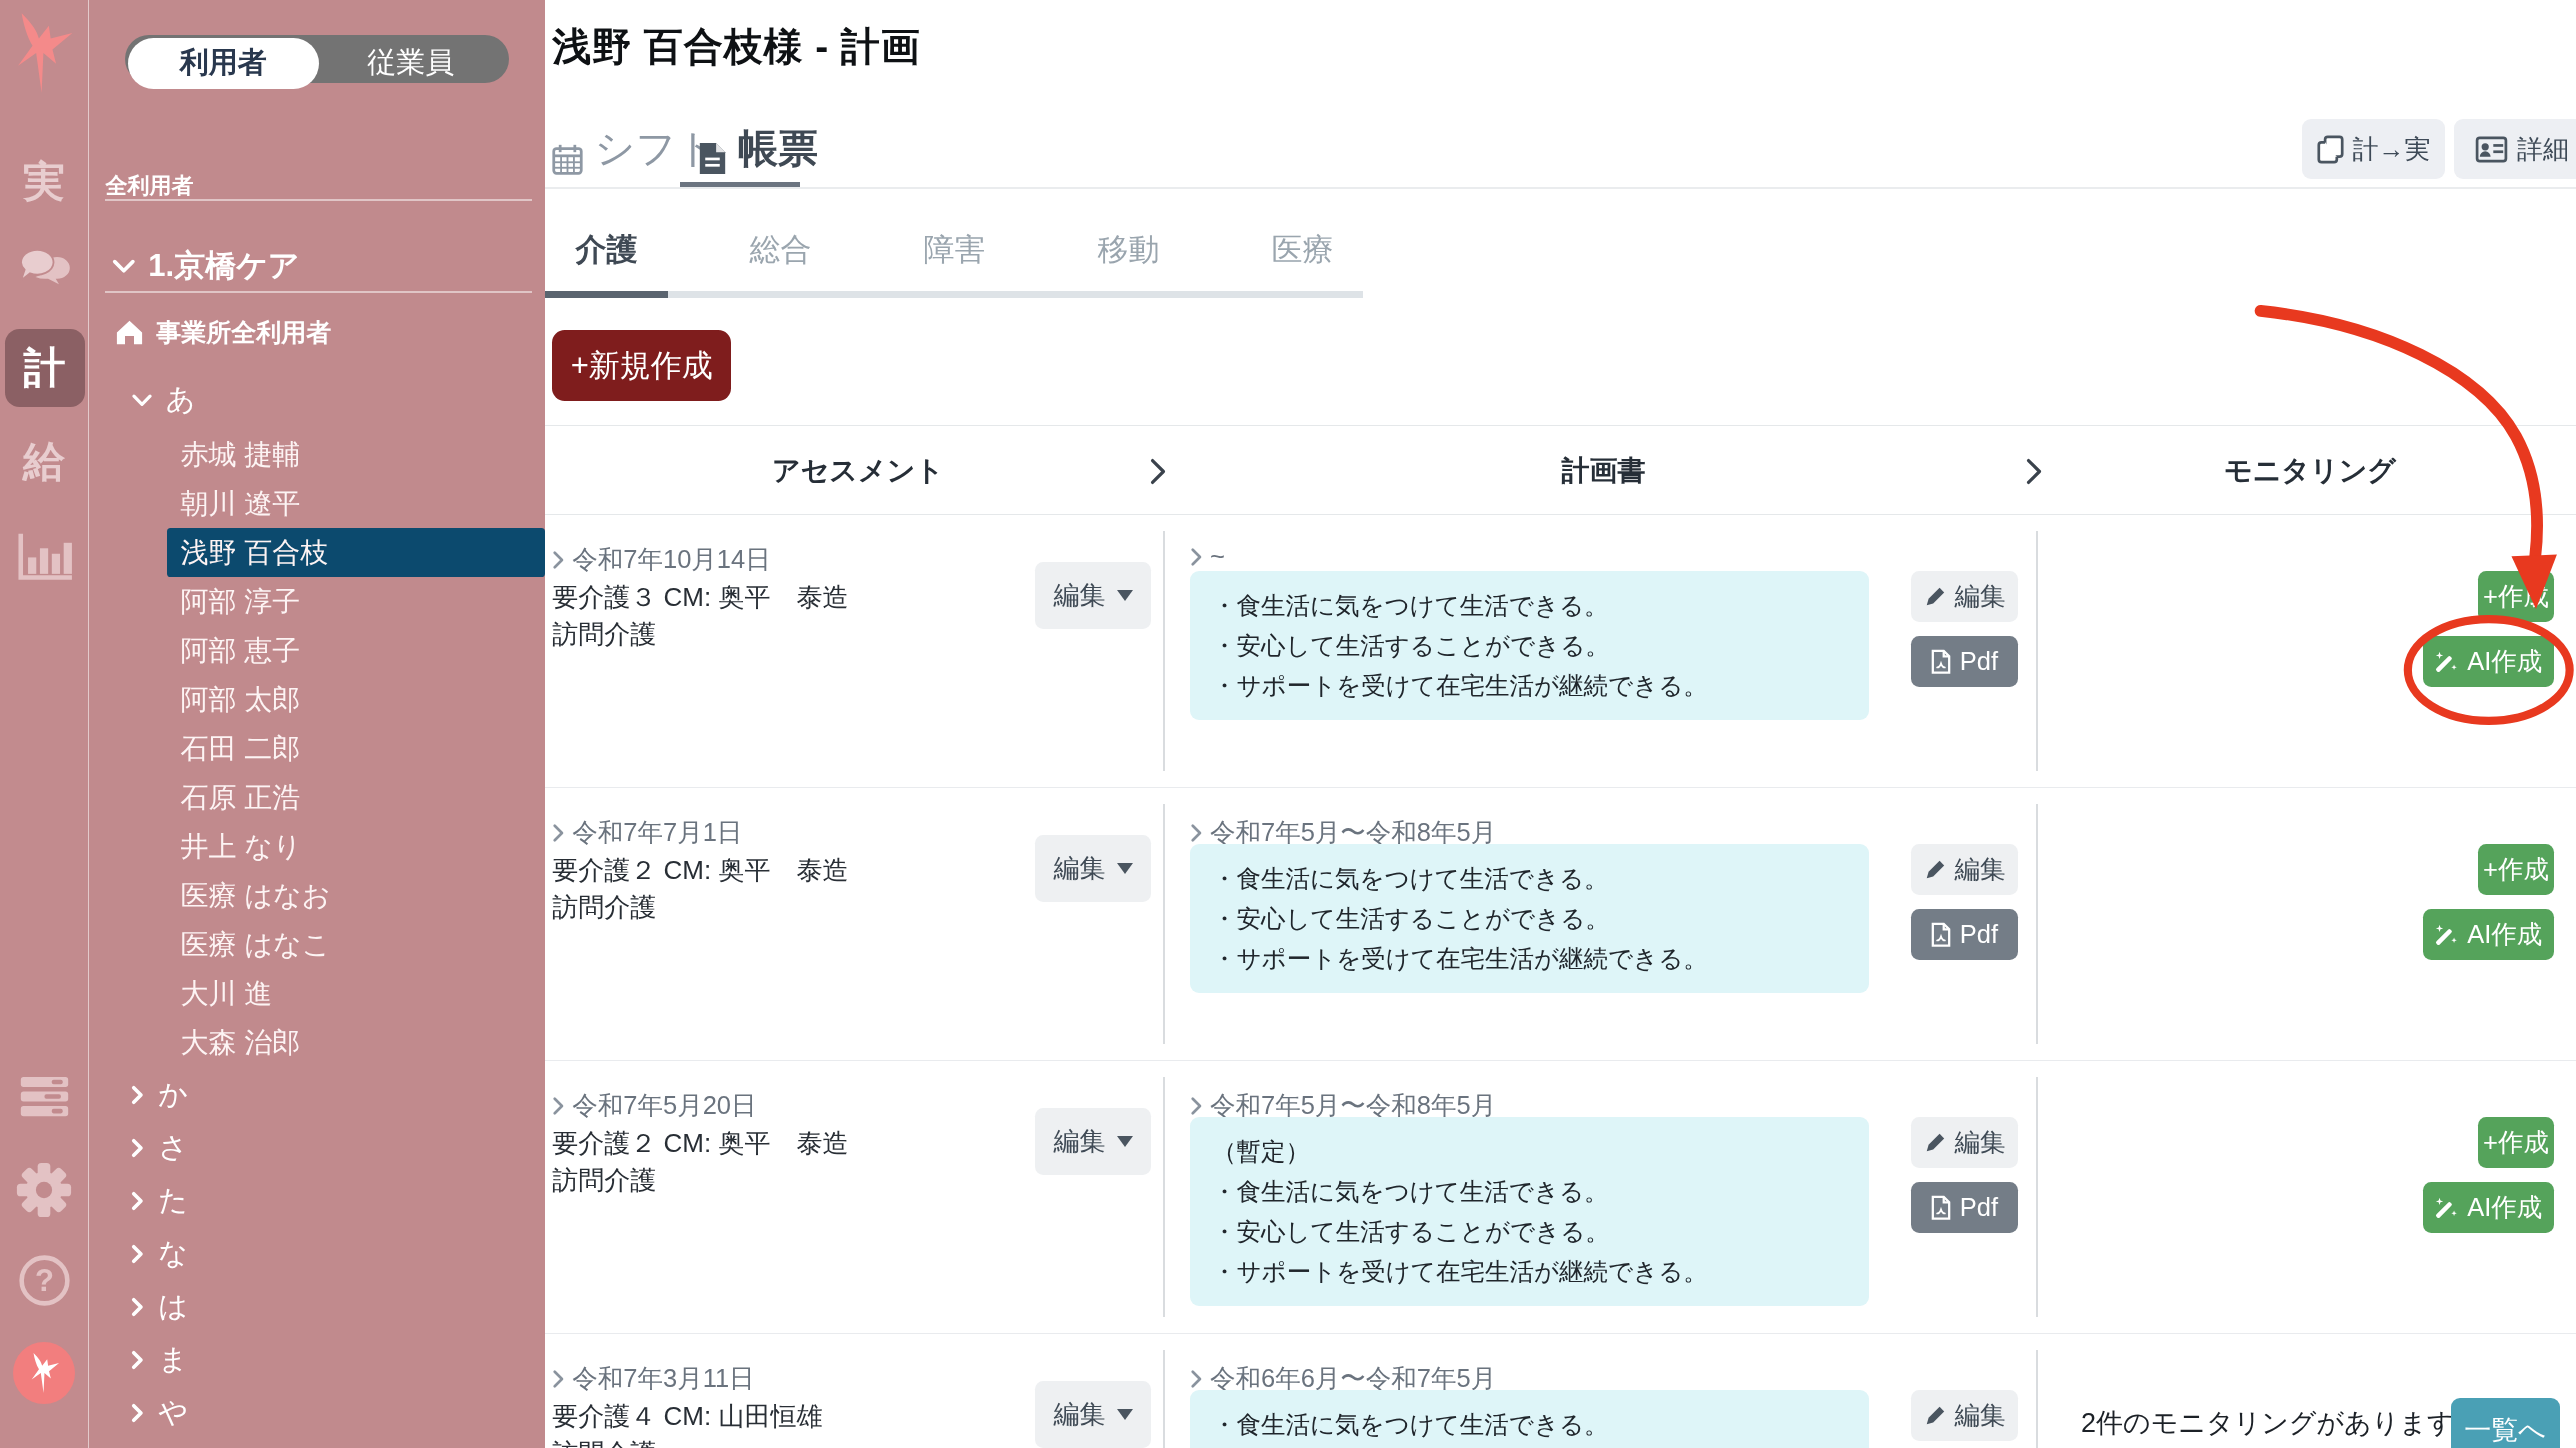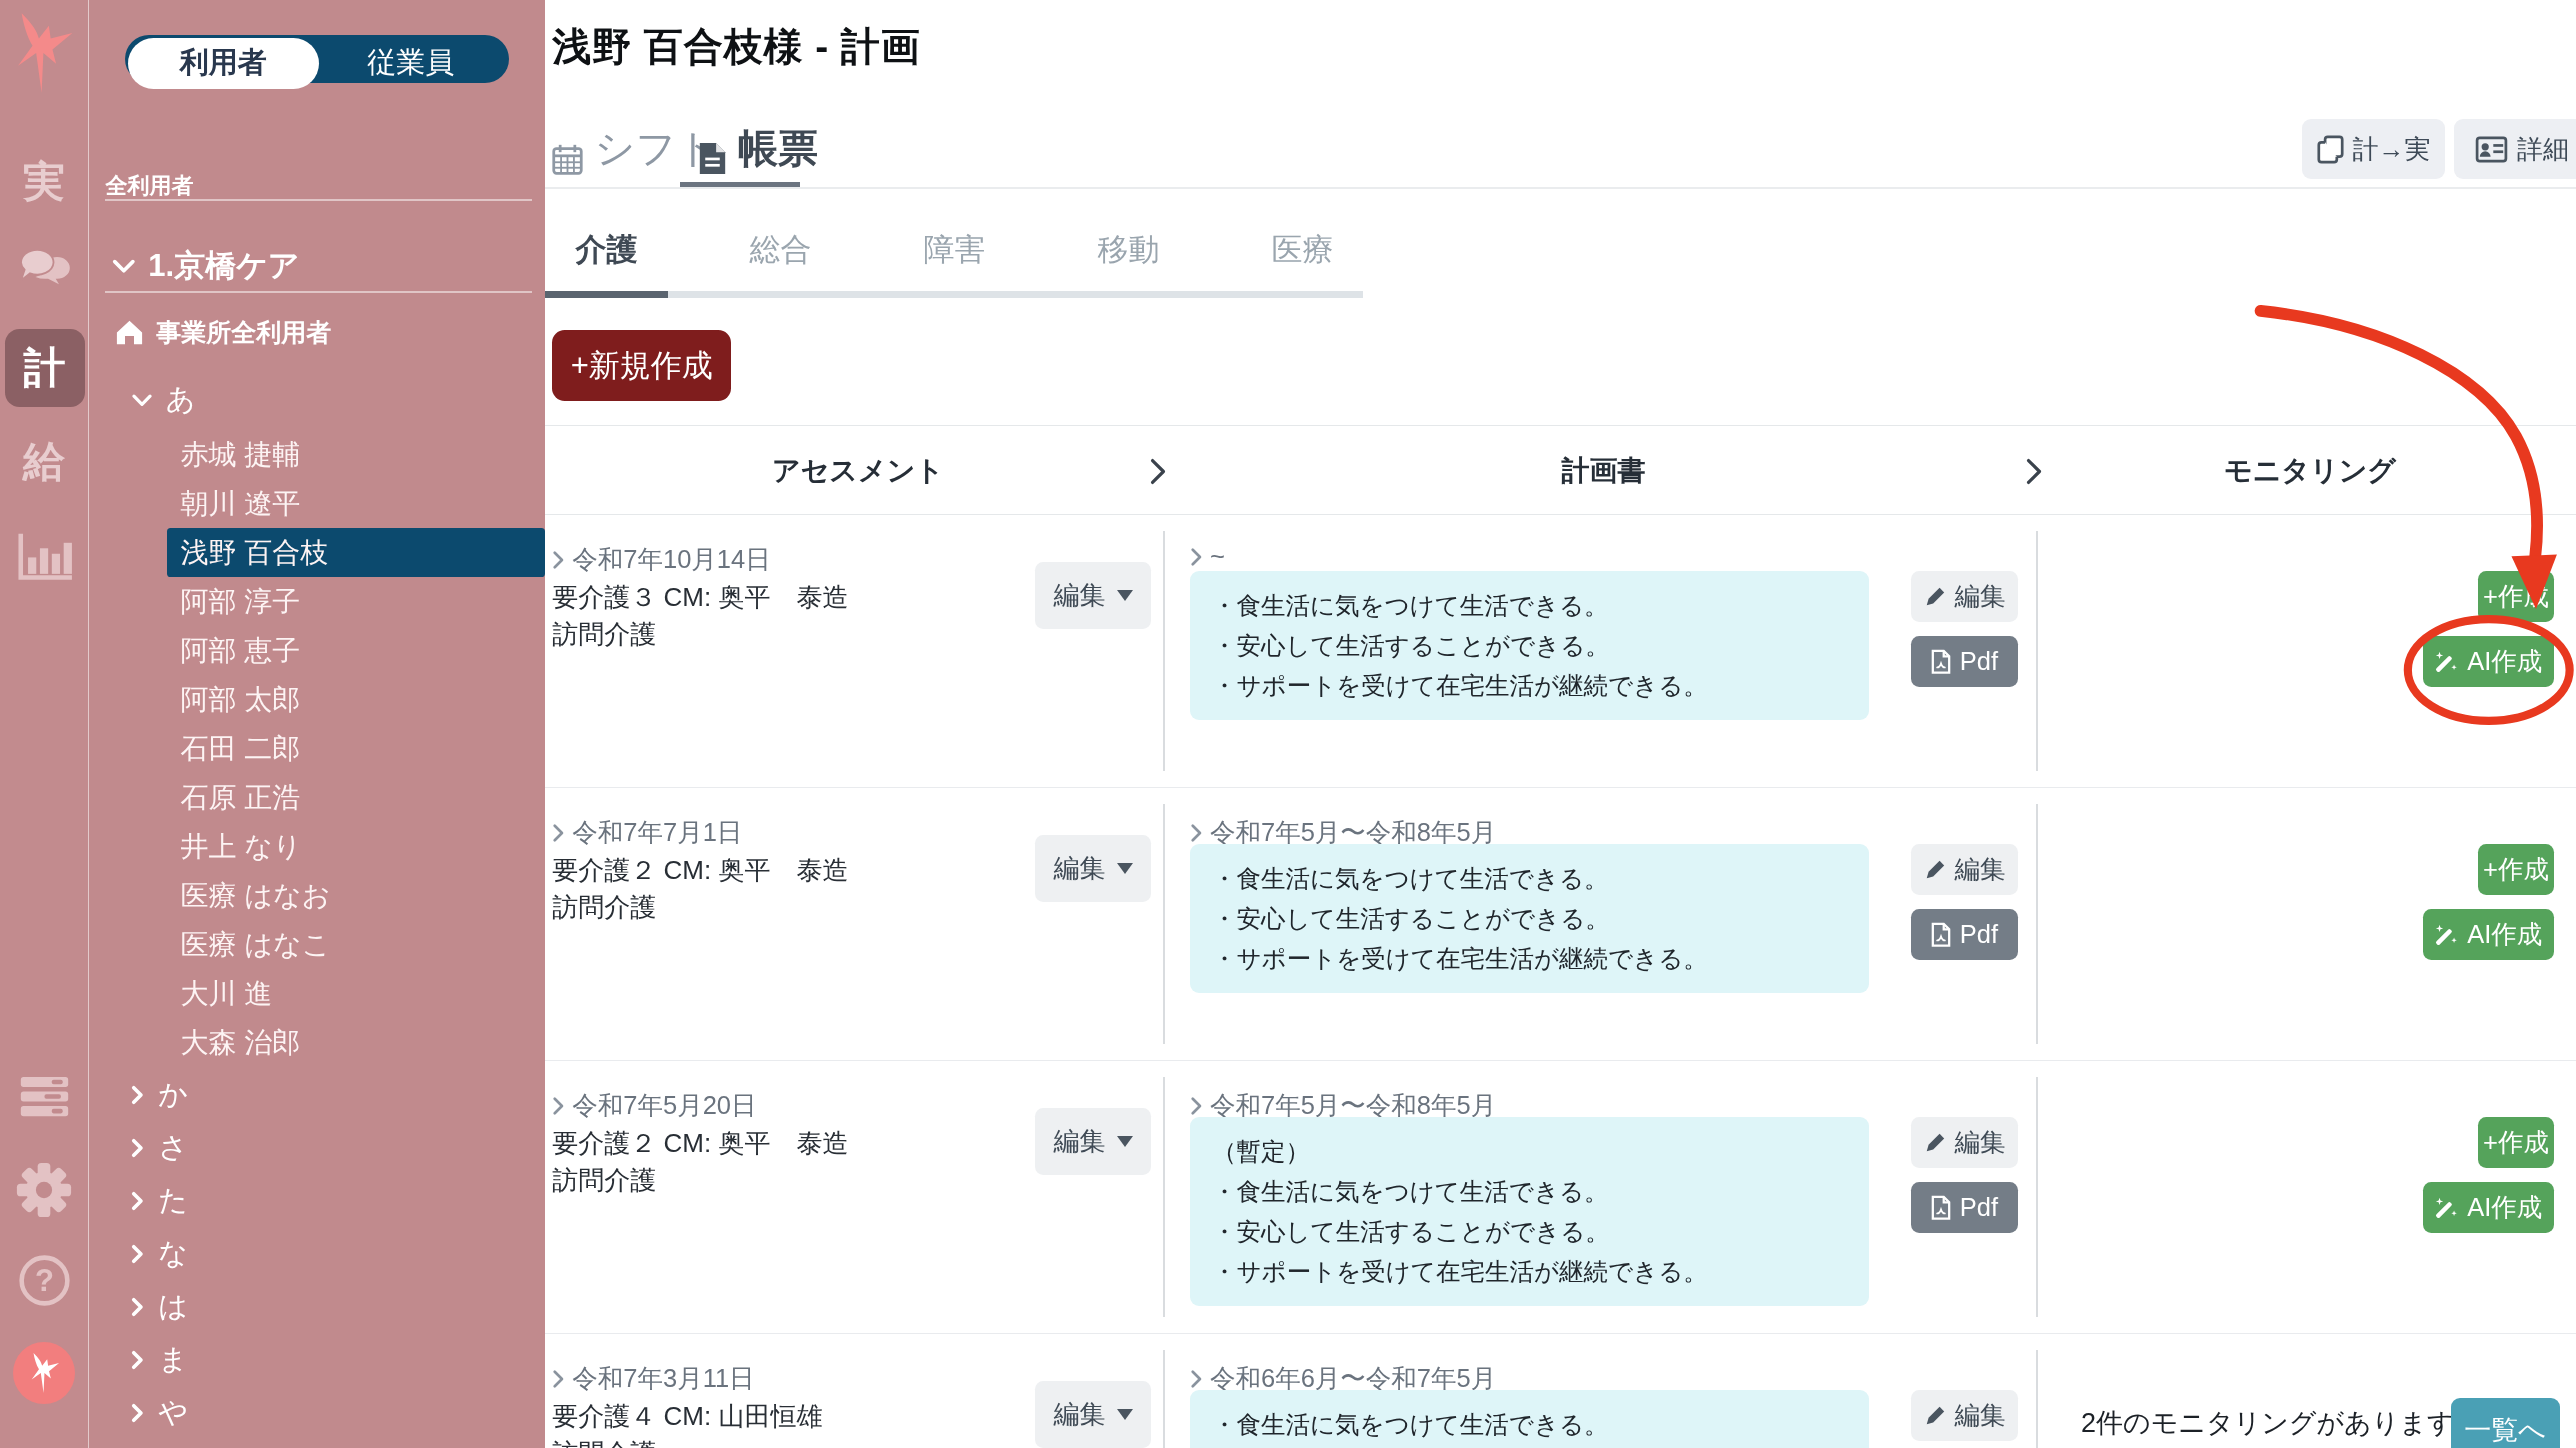--- a/index.html
+++ b/index.html
@@ -14,21 +14,21 @@
                color:#e8cdcf; font-size:42px; font-weight:600; cursor:pointer; }
   .rail-item svg { display:block; }
   .rail-tile { position:absolute; left:4.5px; width:80px; height:78px; background:#8b6064; border-radius:14.5px;
                display:flex; align-items:center; justify-content:center; color:#fff; font-size:42px; font-weight:600; cursor:pointer; }
   .rail-avatar { position:absolute; left:12.7px; width:62px; height:62px; border-radius:50%; background:#f27e7e;
                  display:flex; align-items:center; justify-content:center; cursor:pointer; }
 
   
   .sidebar { position:absolute; left:88px; top:0; width:457px; height:100%; background:#c18a8d;
              border-left:1.8px solid rgba(255,255,255,.55); color:#fff; }
-  .seg-toggle { position:absolute; left:36px; top:35px; width:384px; height:48px; background:#0c4a6e; border-radius:28px; }
+  .seg-toggle { position:absolute; left:36px; top:35px; width:384px; height:48px; background:#737373; border-radius:28px; }
   .seg { position:absolute; top:2.7px; height:51px; width:191px; border-radius:25.5px; display:flex; align-items:center;
          justify-content:center; font-size:29px; cursor:pointer; }
   .seg.users { left:2.7px; background:#fff; color:#29384e; font-weight:600; }
   .seg.staff { right:2.7px; color:#fff;text-align:center; }
   .sb-label { position:absolute; left:16.4px; font-size:22px; font-weight:600;margin-top:16px; }
   .sb-line { position:absolute; left:16.4px; right:12.7px; height:1.8px; background:rgba(255,255,255,.5); }
   .sb-row { position:absolute; display:flex; align-items:center; gap:12.7px; font-size:31px; font-weight:600; cursor:pointer; }
   .name-list { position:absolute; left:0; top:430px; right:0; }
   .name-item { height:49px; line-height:49px; margin-left:78px; padding-left:13.6px; font-size:28px; color:#fdf4f4; cursor:pointer;
                white-space:nowrap; border-radius:3.6px; }

